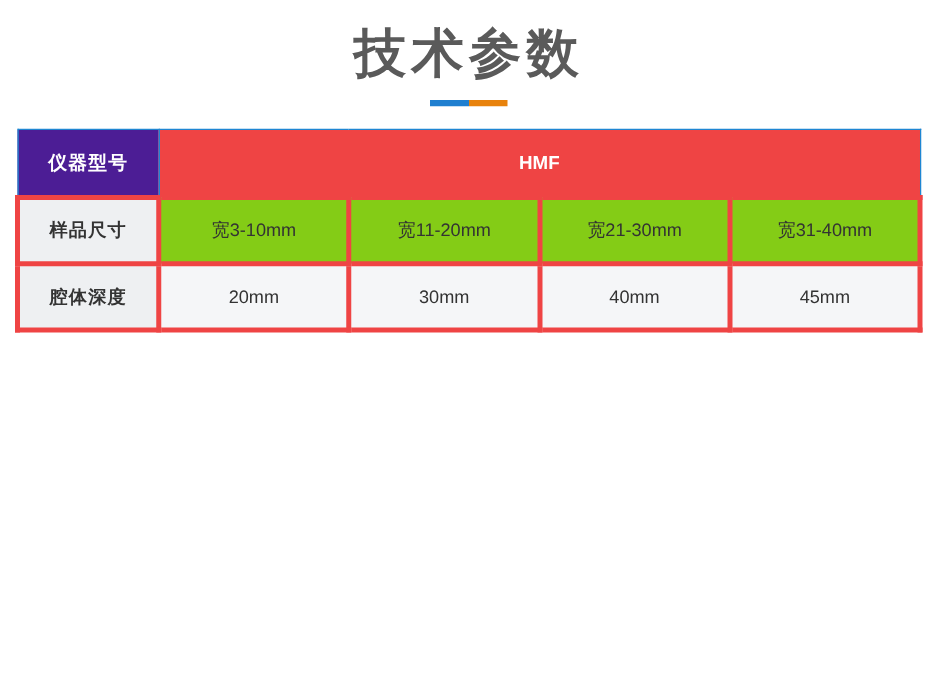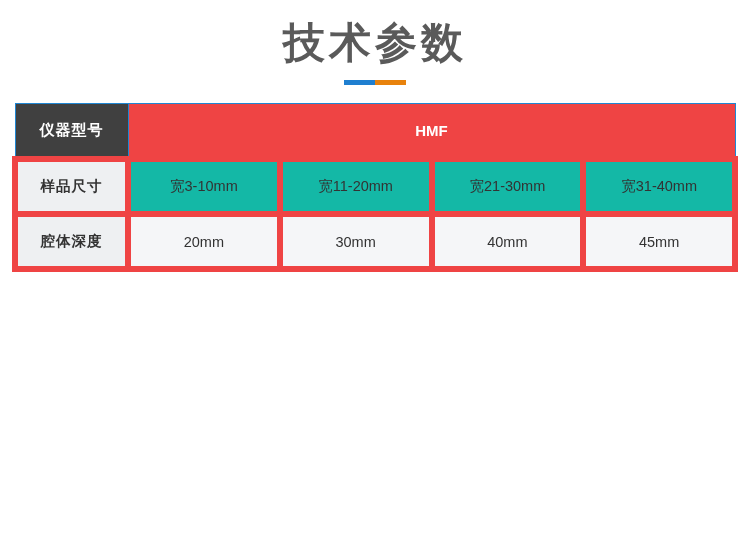--- a/index.html
+++ b/index.html
@@ -46,21 +46,21 @@
   }
   .table-wrap {
     margin: 18px 12px 0 12px;
   }
   table.spec {
     border-collapse: collapse;
     width: 726px;
     table-layout: fixed;
   }
   table.spec td {
-    border: 6px solid #ef4444;
+    border: 4px solid #ef4444;
     height: 49px;
     text-align: center;
     vertical-align: middle;
     font-size: 14.5px;
     color: #333333;
     padding: 0 4px;
   }
   td.rowhead {
     width: 104px;
     font-weight: bold;
@@ -70,26 +70,26 @@
   }
   tr.header-row td {
     background: #ef4444;
     color: #ffffff;
     border: 1px solid #1f86d2;
     height: 52px;
     font-weight: bold;
     font-size: 15px;
   }
   tr.header-row td.rowhead {
-    background: #404040;
+    background: #4c1d95;
     color: #ffffff;
     letter-spacing: 1px;
   }
   td.data {
-    background: #14b8a6;
+    background: #84cc16;
   }
   tr.alt td.data {
     background: #f5f6f8;
   }
   tr.alt td.rowhead {
     background: #eef0f2;
   }
   .footnote {
     text-align: right;
     margin: 9px 14px 0 0;

